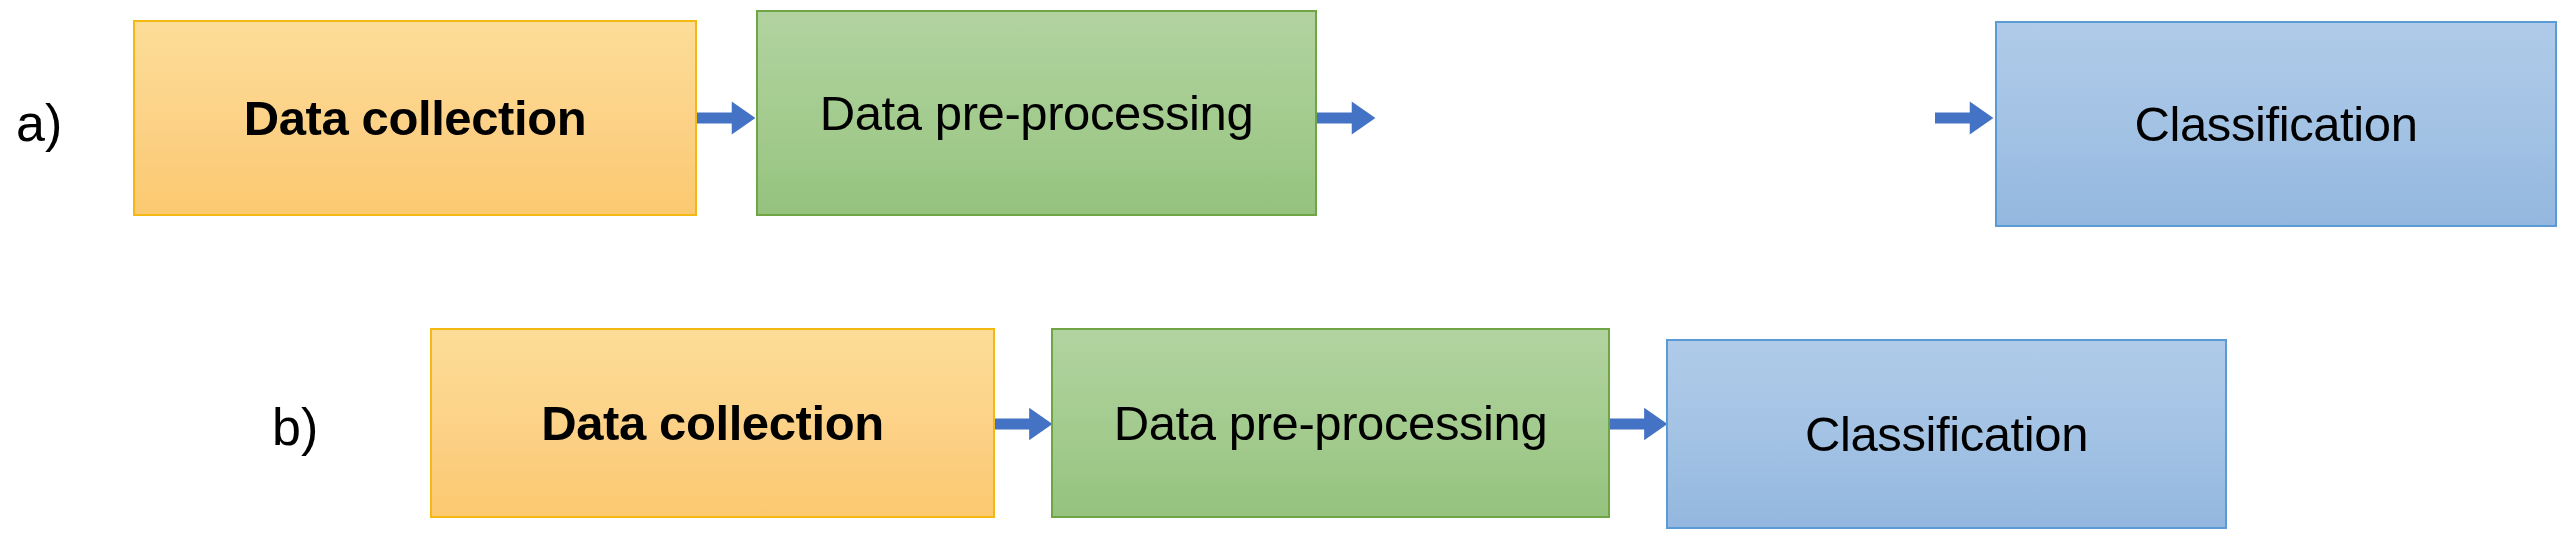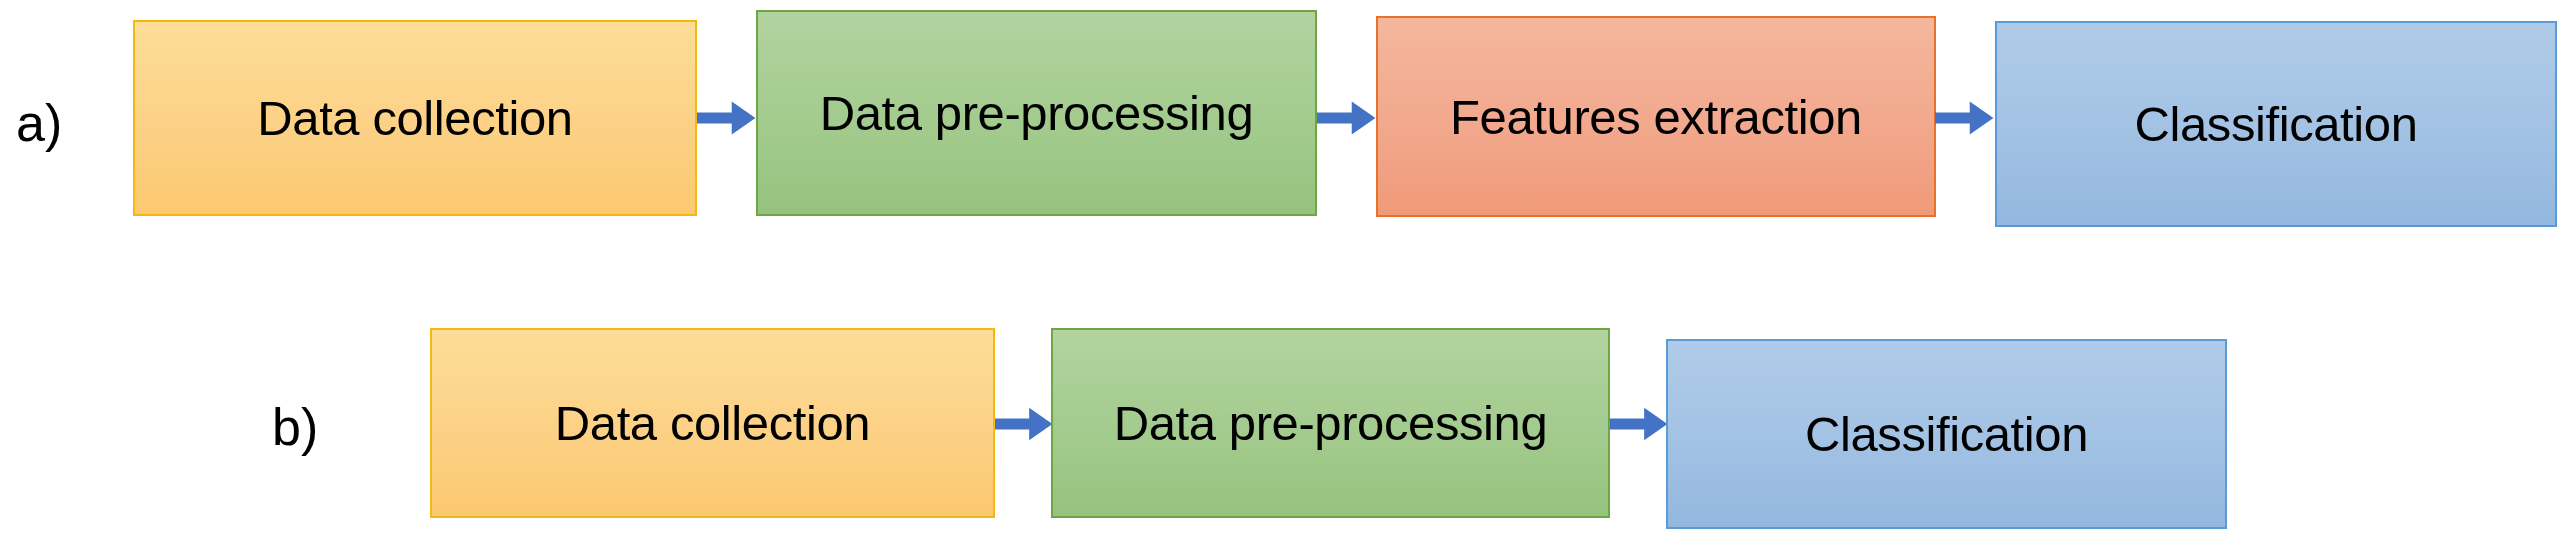--- a/index.html
+++ b/index.html
@@ -32,20 +32,21 @@
     justify-content: center;
     color: #000000;
     font-size: 49px;
     font-family: "Liberation Sans", sans-serif;
     white-space: nowrap;
     letter-spacing: -0.4px;
   }
   .node-yellow {
     background: linear-gradient(180deg, #fcdd97 0%, #fcd186 55%, #fbc96f 100%);
     border: 2.4px solid #f3b912;
+    font-weight: bold;
   }
   .node-green {
     background: linear-gradient(180deg, #b2d3a0 0%, #a3cb8e 55%, #95c37e 100%);
     border: 2.4px solid #6fa544;
   }
   .node-orange {
     background: linear-gradient(180deg, #f4b79d 0%, #f2a88d 55%, #f09a79 100%);
     border: 2.4px solid #e8722a;
   }
   .node-blue {
@@ -74,23 +75,20 @@
   </svg>
 
   <div class="node node-green" style="left:756px; top:9.5px; width:561px; height:206px;">
     <span>Data pre-processing</span>
   </div>
 
   <svg class="arrow" style="left:1317px; top:98px; width:60px; height:40px;" viewBox="0 0 76 50">
     <path d="M0,18 L44,18 L44,4 L74,25 L44,46 L44,32 L0,32 Z" fill="#4472c4"></path>
   </svg>
 
-  <div class="node node-orange" style="left:1376px; top:16px; width:560px; height:201px;">
-    <span>Features extraction</span>
-  </div>
 
   <svg class="arrow" style="left:1935px; top:98px; width:60px; height:40px;" viewBox="0 0 76 50">
     <path d="M0,18 L44,18 L44,4 L74,25 L44,46 L44,32 L0,32 Z" fill="#4472c4"></path>
   </svg>
 
   <div class="node node-blue" style="left:1995px; top:10.3px; width:562px; height:206px;">
     <span>Classification</span>
   </div>
 
   <div class="row-label" style="left:272px; top:401px;">b)</div>

